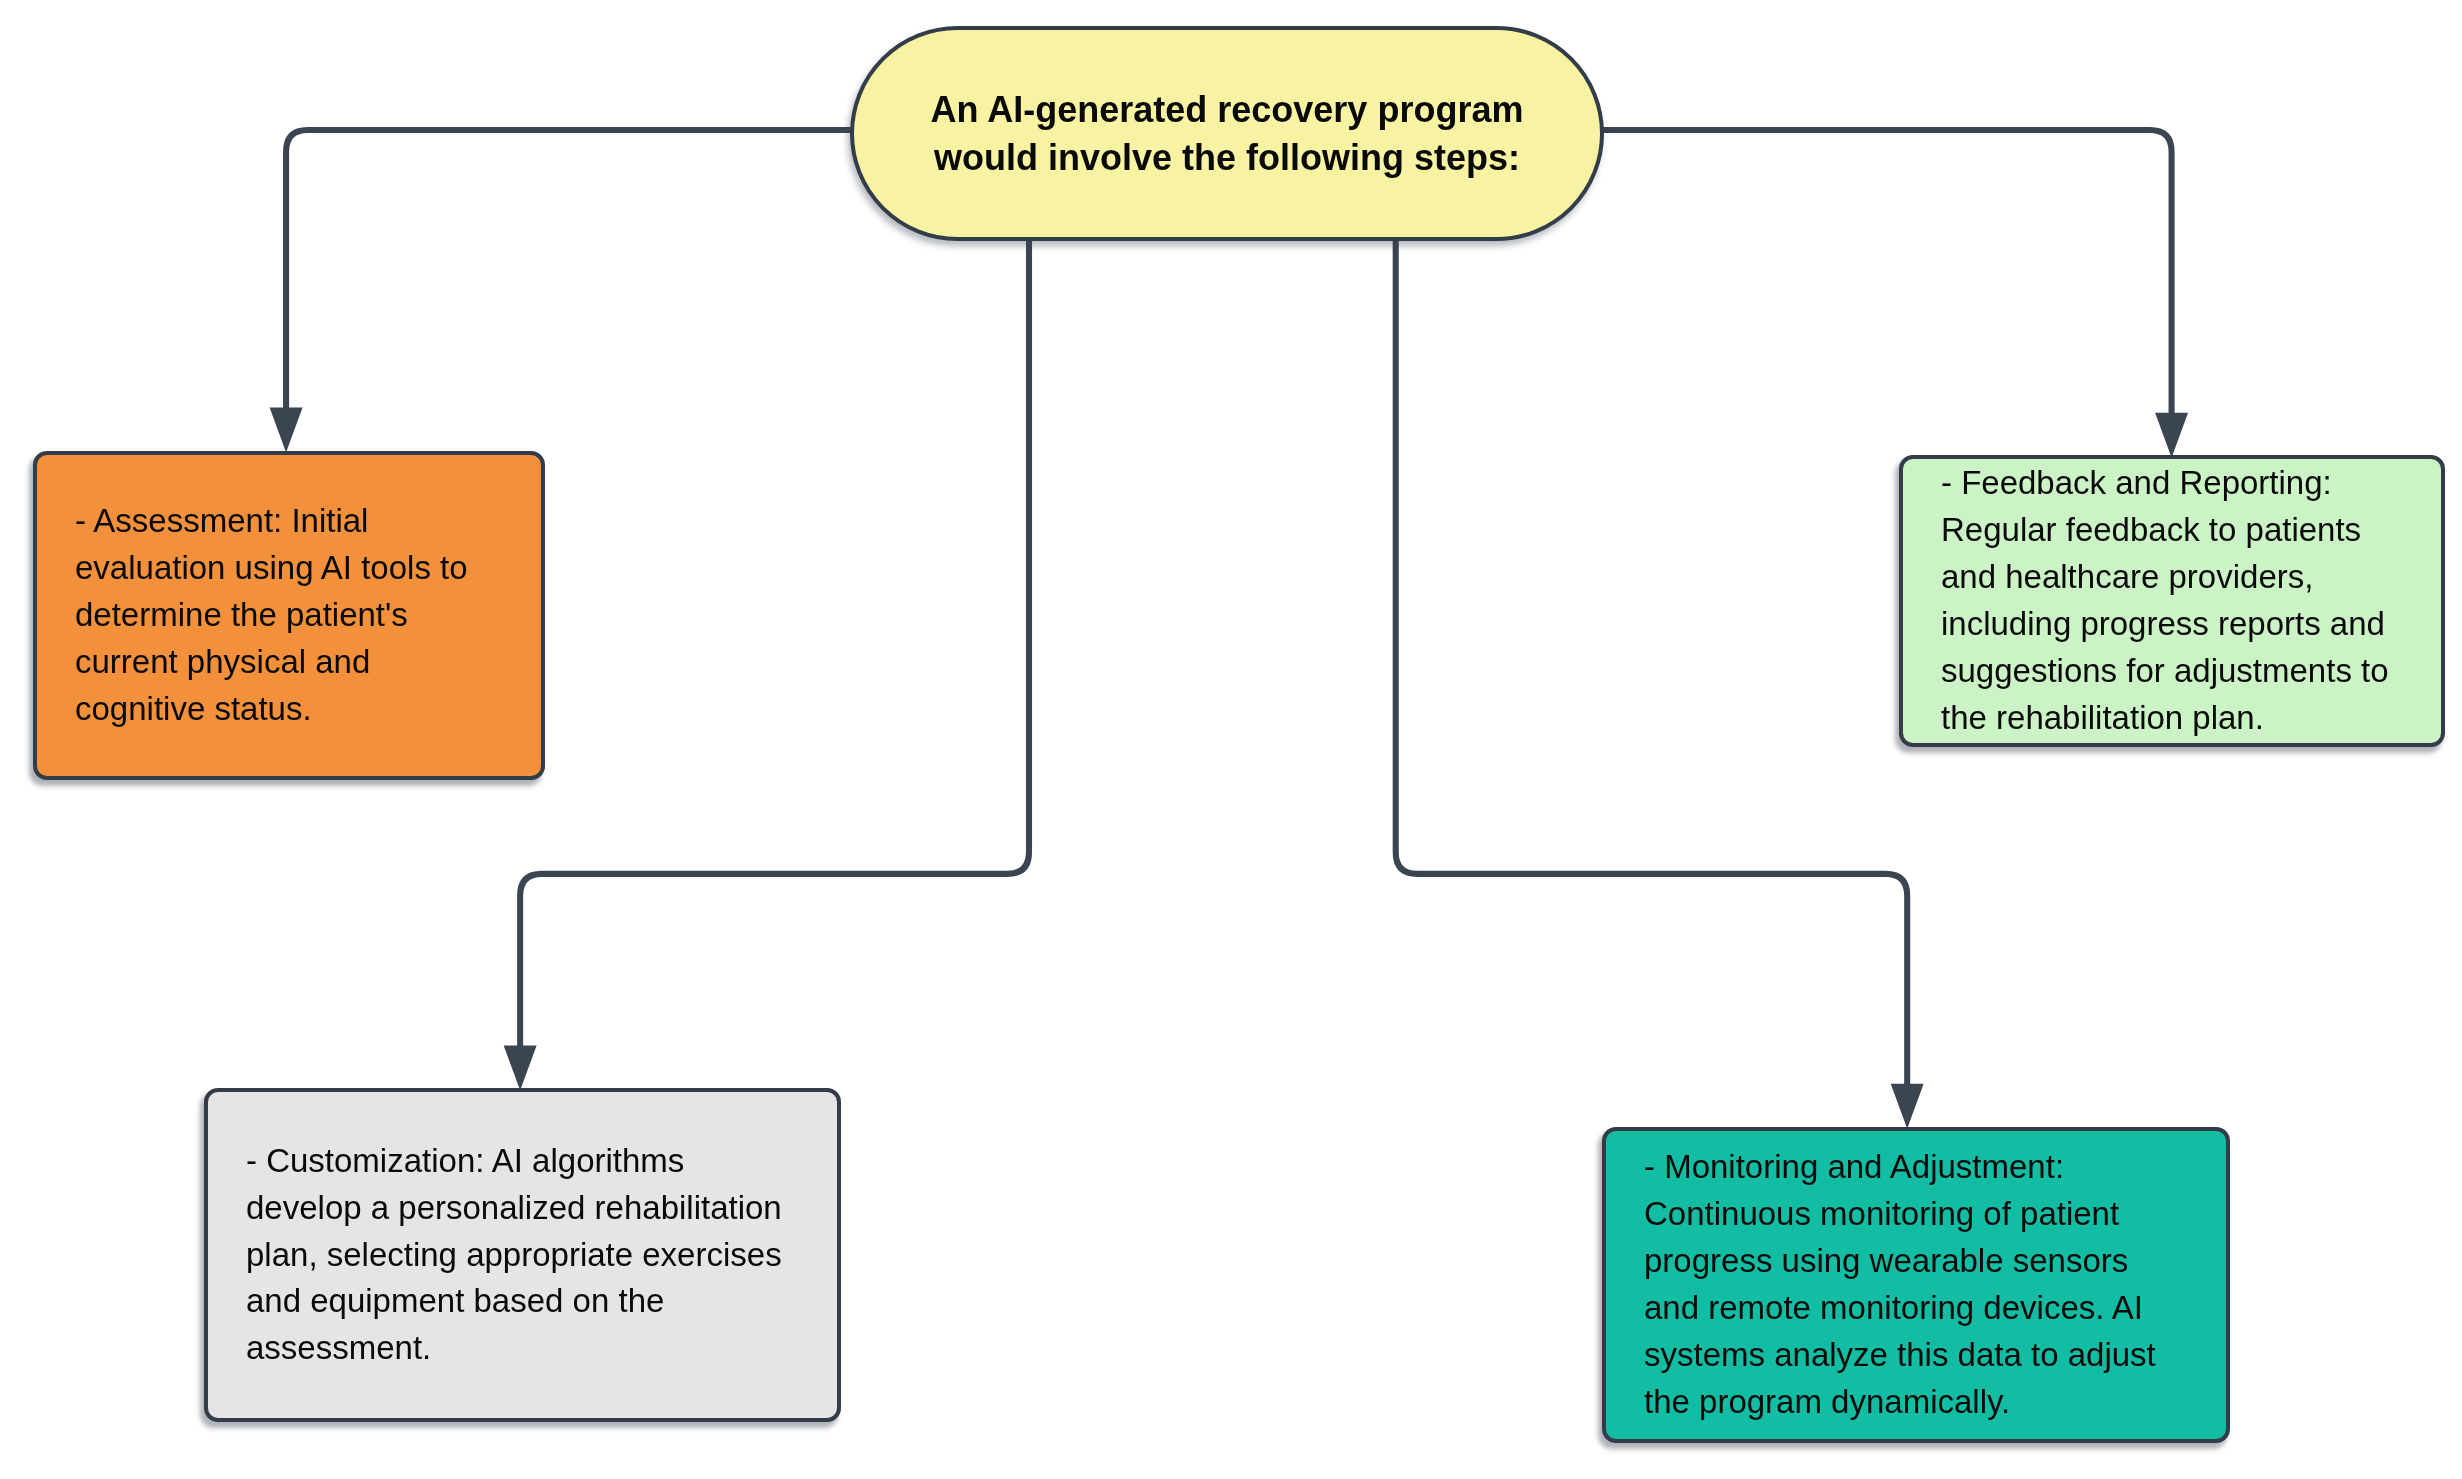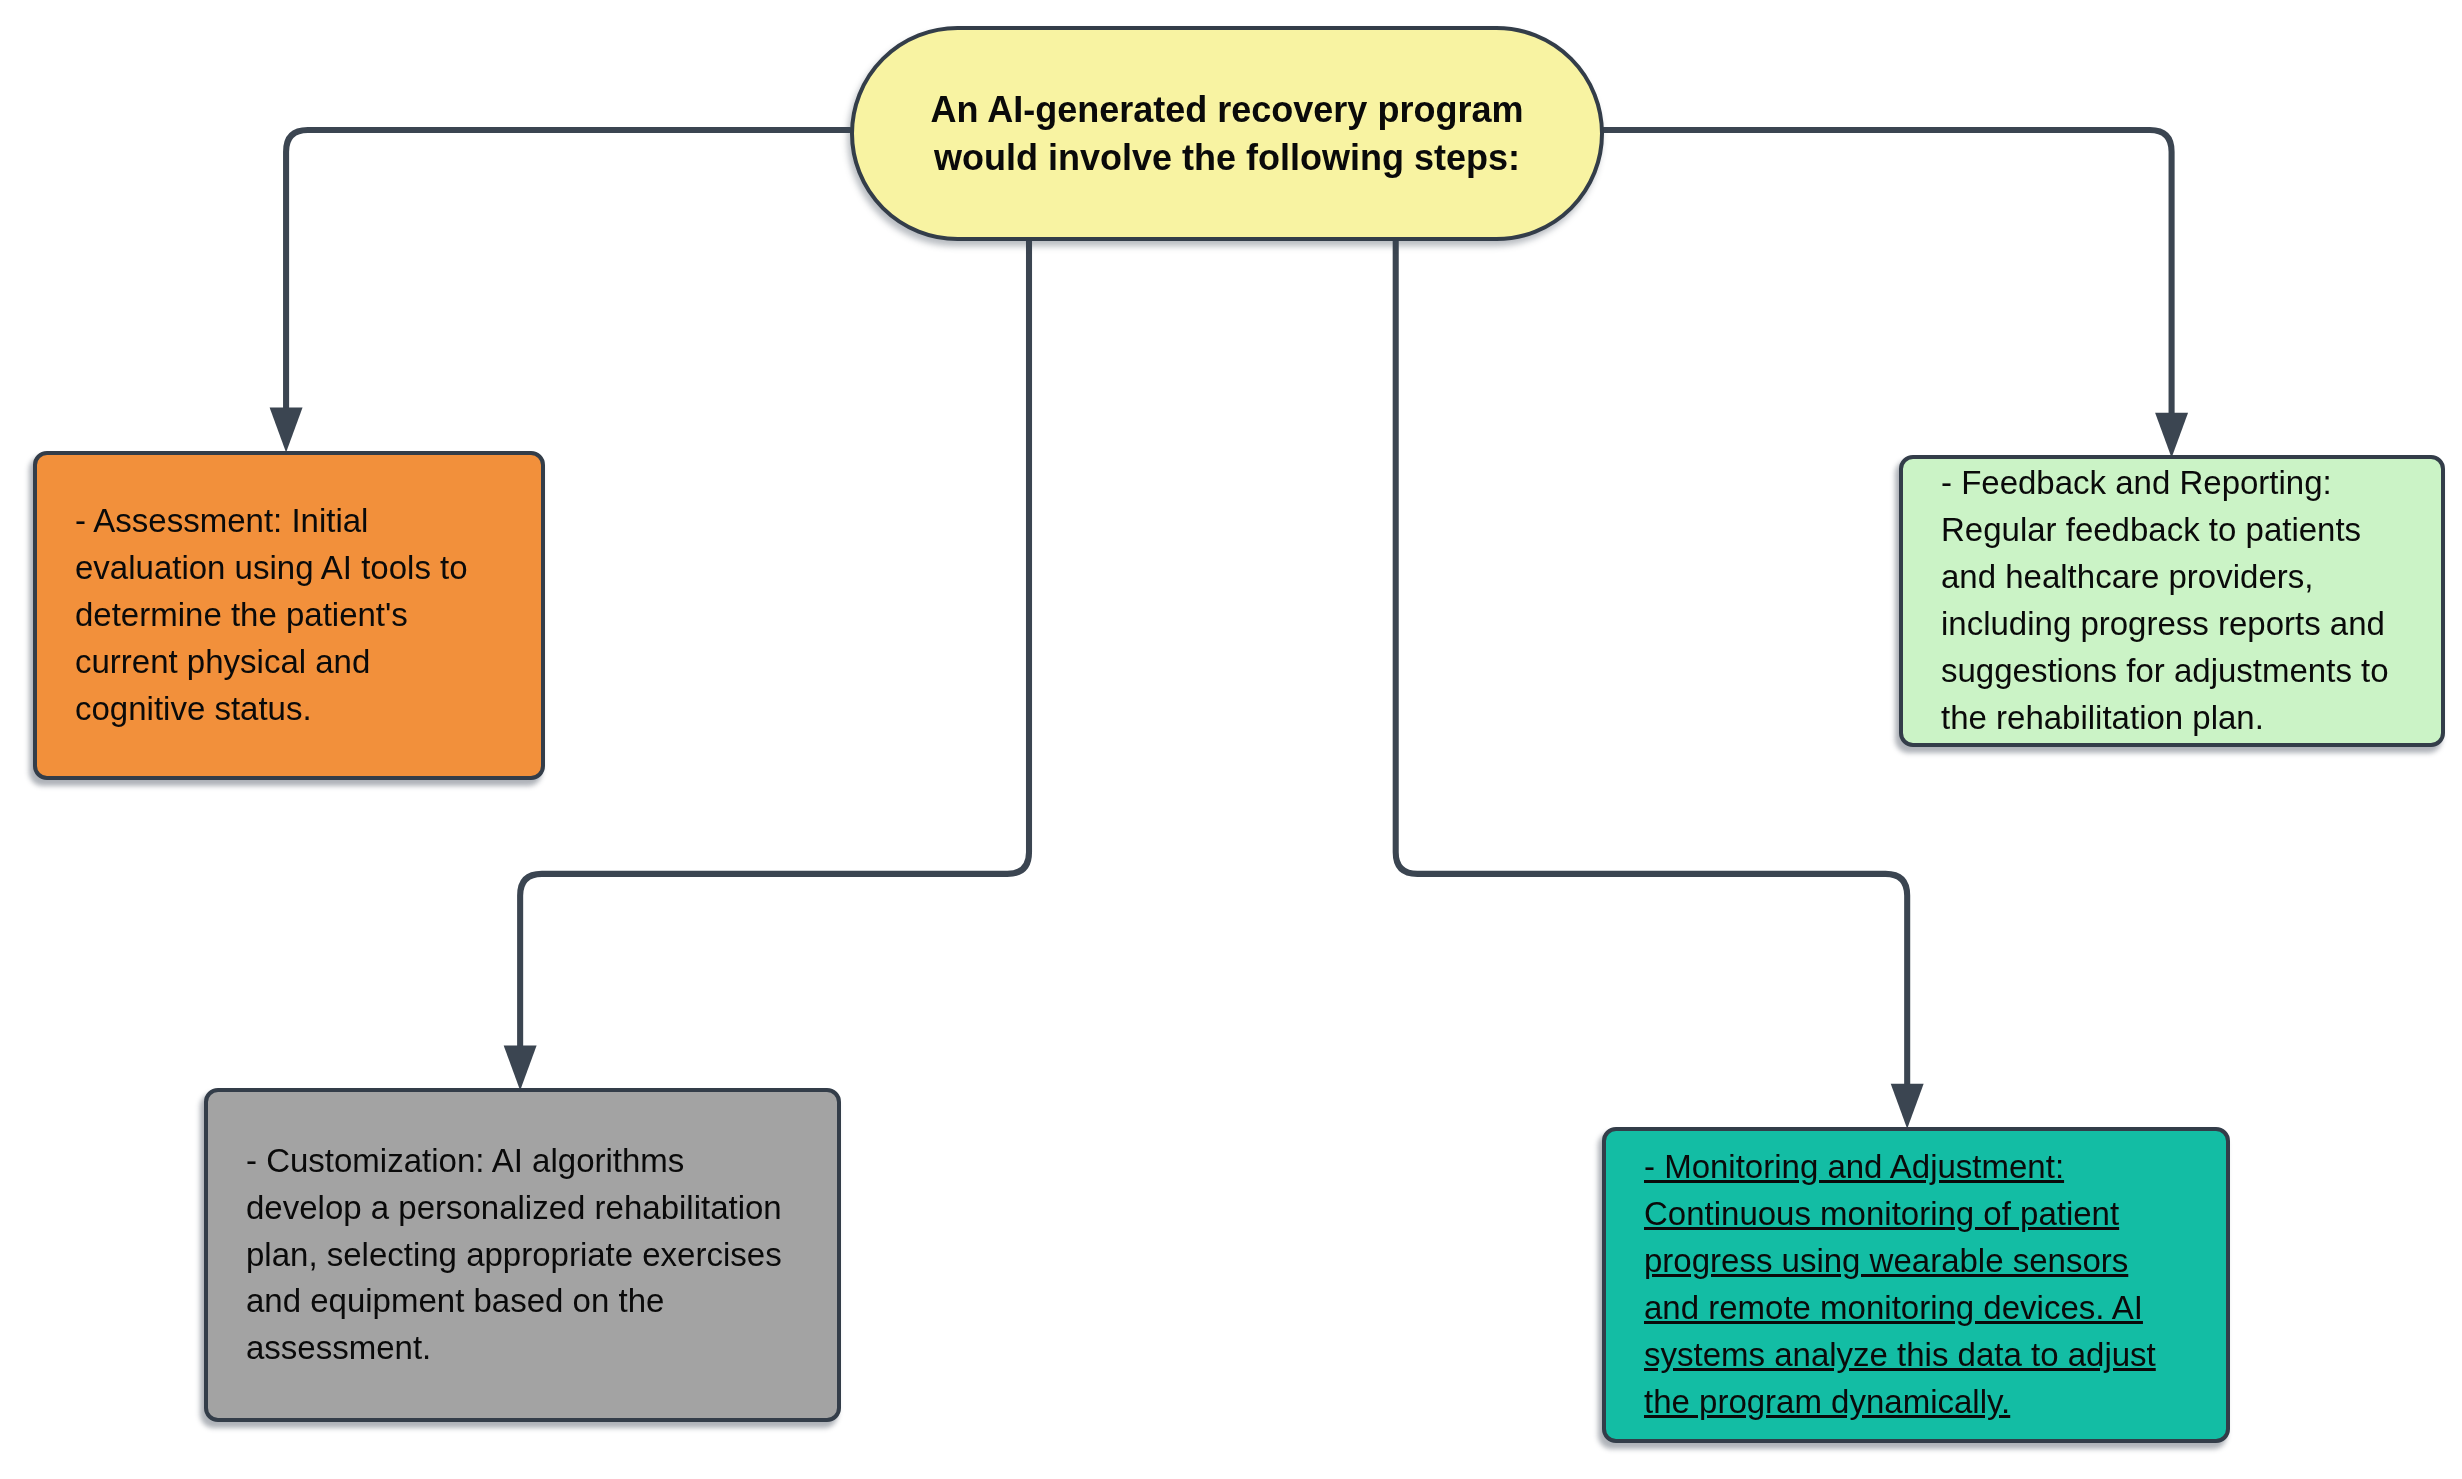--- a/index.html
+++ b/index.html
@@ -85,22 +85,22 @@
   </div>
 
   <div class="node box" id="node-assessment" style="background-color: rgb(242, 144, 59);">
     <span>- Assessment: Initial evaluation using AI tools to determine the patient's current physical and cognitive status.</span>
   </div>
 
   <div class="node box" id="node-feedback" style="background-color: rgb(203, 243, 198);">
     <span>- Feedback and Reporting: Regular feedback to patients and healthcare providers, including progress reports and suggestions for adjustments to the rehabilitation plan.</span>
   </div>
 
-  <div class="node box" id="node-customization" style="background-color: #a3a3a3;">
+  <div class="node box" id="node-customization" style="background-color: #e5e5e5;">
     <span>- Customization: AI algorithms develop a personalized rehabilitation plan, selecting appropriate exercises and equipment based on the assessment.</span>
   </div>
 
-  <div class="node box" id="node-monitoring" style="background-color: rgb(19, 189, 164); text-decoration: underline;">
+  <div class="node box" id="node-monitoring" style="background-color: rgb(19, 189, 164);">
     <span>- Monitoring and Adjustment: Continuous monitoring of patient progress using wearable sensors and remote monitoring devices. AI systems analyze this data to adjust the program dynamically.</span>
   </div>
 
 </div>
 
 
 </body></html>

